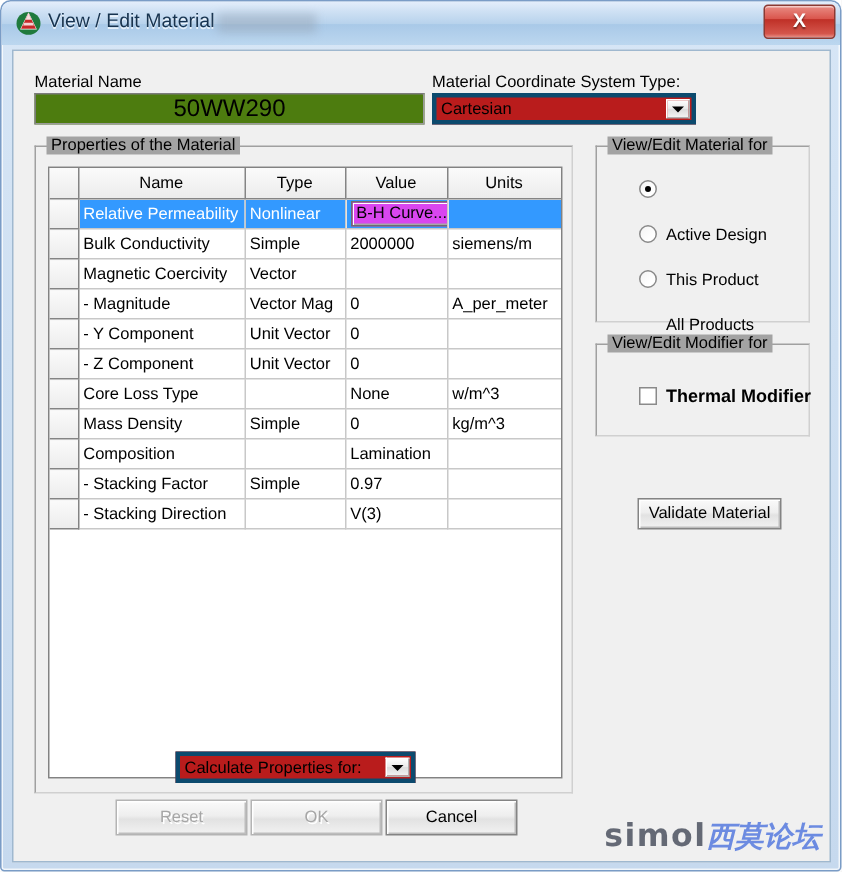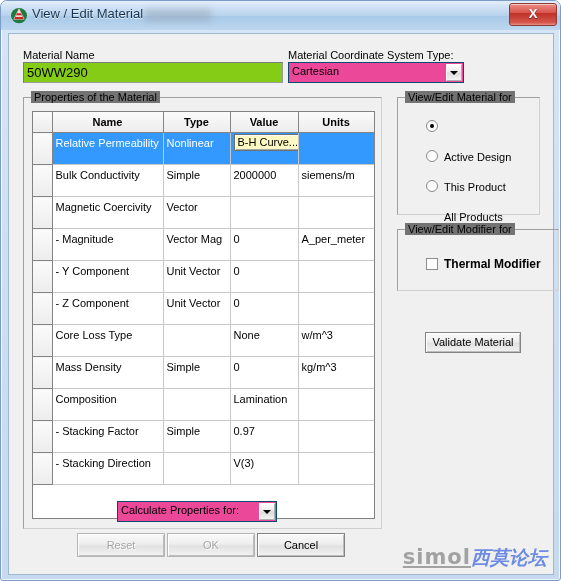--- a/index.html
+++ b/index.html
@@ -109,38 +109,39 @@
     position: absolute;
     font-size: 11px;
     color: #000000;
     white-space: nowrap;
     font-family: "Liberation Sans", sans-serif;
   }
 
   
   .textfield {
     position: absolute;
-    background: #84cc16;
+    background: #4d7c0f;
     border: 1px solid #9a9a9a;
     border-top-color: #7b7b7b;
     border-left-color: #7b7b7b;
     box-sizing: border-box;
-    font-size: 13px;
+    font-size: 16px;
     color: #000;
     padding: 2px 3px;
     font-family: "Liberation Sans", sans-serif;
     line-height: 14px;
     outline: none;
+    text-align: center;
   }
 
   
   .combo {
     position: absolute;
-    background: #ec4899;
-    border: 1px solid #0c4a6e;
+    background: #b91c1c;
+    border: 3px solid #0c4a6e;
     box-sizing: border-box;
     cursor: default;
     text-decoration: underline;
   }
   .combo .cval {
     position: absolute;
     left: 3px; top: 2px;
     font-size: 11px;
     color: #000;
     font-family: "Liberation Sans", sans-serif;
@@ -170,21 +171,21 @@
   .group {
     position: absolute;
     border: 1px solid #d0d0d0;
     border-top-color: #a0a0a0;
     border-left-color: #a0a0a0;
     box-sizing: border-box;
   }
   .group > .gtitle {
     position: absolute;
     top: -7px; left: 7px;
-    background: #737373;
+    background: #a3a3a3;
     padding: 0 3px;
     font-size: 11px;
     color: #000;
     white-space: nowrap;
     font-family: "Liberation Sans", sans-serif;
   }
 
   
   .tablewrap {
     position: absolute;
@@ -197,32 +198,32 @@
     border-collapse: collapse;
     table-layout: fixed;
     width: 100%;
     font-size: 11px;
     font-family: "Liberation Sans", sans-serif;
   }
   table.grid th {
     background: linear-gradient(180deg,#fbfbfb 0%, #ececec 100%);
     border-right: 1px solid #848484;
     border-bottom: 1px solid #848484;
-    font-weight: bold;
+    font-weight: normal;
     font-size: 11px;
     height: 20px;
     color: #000;
     text-align: center;
     padding: 0;
   }
   table.grid td {
     border-right: 1px solid #c8c8c8;
     border-bottom: 1px solid #c8c8c8;
     height: 19px;
-    padding: 0 0 12px 3px;
+    padding: 0 0 0 3px;
     color: #000;
     overflow: hidden;
     white-space: nowrap;
     vertical-align: middle;
   }
   table.grid td.rowhdr, table.grid th.rowhdr {
     background: linear-gradient(180deg,#fbfbfb 0%, #ececec 100%);
     border-right: 1px solid #848484;
     border-bottom: 1px solid #848484;
     padding: 0;
@@ -233,21 +234,21 @@
   }
   tr.selected td.rowhdr {
     background: linear-gradient(180deg,#fbfbfb 0%, #ececec 100%);
     color: #000;
   }
   td.valuecell-btn {
     padding: 0 0 0 1px;
   }
   .cellbutton {
     display: inline-block;
-    background: #fef9c3;
+    background: #d946ef;
     border: 1px solid #6e6e6e;
     box-shadow: inset 1px 1px 0 #ffffff, inset -1px -1px 0 #a8a8a8;
     color: #000;
     font-size: 11px;
     padding: 1px 3px 1px 3px;
     line-height: 13px;
     box-sizing: border-box;
     height: 17px;
     font-family: "Liberation Sans", sans-serif;
     cursor: default;
@@ -332,22 +333,21 @@
     right: 6px; bottom: 3px;
     height: 26px;
     opacity: 0.62;
     user-select: none;
   }
   .wm-latin {
     font-family: "DejaVu Sans", sans-serif;
     font-size: 21px;
     font-weight: bold;
     letter-spacing: 1px;
-    color: #737373;
-    text-decoration: underline;
+    color: #0f172a;
   }
   .wm-cn {
     font-family: "DejaVu Sans", sans-serif;
     font-size: 19px;
     font-weight: bold;
     color: #1d4ed8;
     font-style: italic;
   }
 </style>
 </head>
@@ -495,21 +495,21 @@
       <div class="radiorow" style="left:28px; top:51px;">
         <span class="radio"></span>
         <span class="radiolabel">This Product</span>
       </div>
       <div class="radiorow" style="left:28px; top:81px;">
         <span class="radio"></span>
         <span class="radiolabel">All Products</span>
       </div>
     </div>
 
-    <div class="group" style="left:388px; top:195px; width:162px; height:62px;">
+    <div class="group" style="left:388px; top:195px; width:143px; height:62px;">
       <div class="gtitle">View/Edit Modifier for</div>
 
       <div class="checkrow" style="left:28px; top:27px;">
         <span class="checkbox"></span>
         <span class="checklabel">Thermal Modifier</span>
       </div>
     </div>
 
     <div class="btn" style="left:416px; top:298px; width:96px; height:21px; line-height:19px;">
       <span>Validate Material</span>

